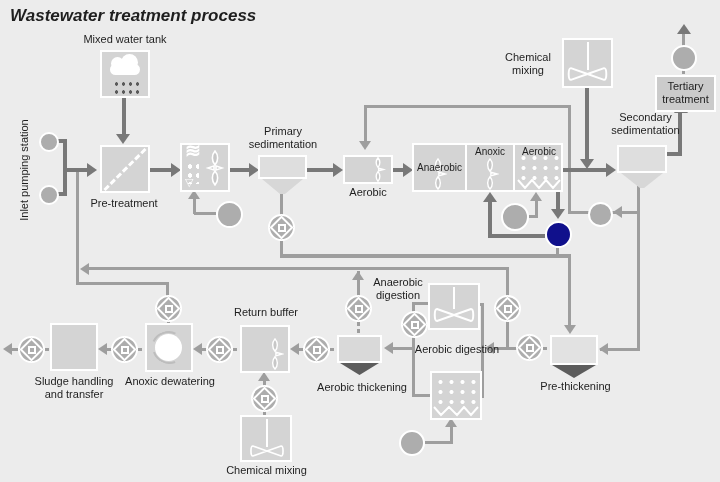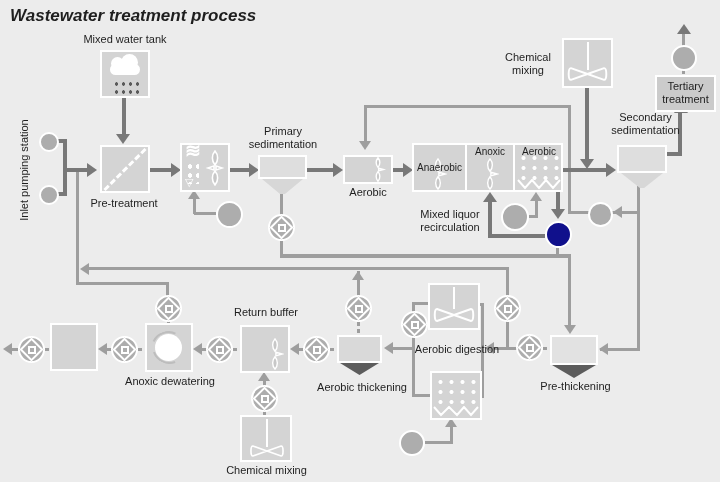--- a/index.html
+++ b/index.html
@@ -311,21 +311,22 @@
   <div class="lbl" style="left:75px;top:33px;width:100px">Mixed water tank</div>
   <div class="vlbl" style="left:-31px;top:164px;width:110px">Inlet pumping station</div>
   <div class="lbl" style="left:74px;top:197px;width:100px">Pre-treatment</div>
   <div class="lbl" style="left:238px;top:125px;width:90px">Primary sedimentation</div>
   <div class="lbl" style="left:343px;top:186px;width:50px">Aerobic</div>
   <div class="lbl" style="left:414px;top:162px;width:51px;font-size:10px">Anaerobic</div>
   <div class="lbl" style="left:467px;top:146px;width:46px;font-size:10px">Anoxic</div>
   <div class="lbl" style="left:515px;top:146px;width:48px;font-size:10px">Aerobic</div>
   <div class="lbl" style="left:496px;top:51px;width:64px">Chemical mixing</div>
   <div class="lbl" style="left:598px;top:111px;width:95px">Secondary sedimentation</div>
-  <div class="lbl" style="left:408px;top:208px;width:84px">Mixed liquor recirculation</div>
   <div class="lbl" style="left:528px;top:380px;width:95px">Pre-thickening</div>
+  <div class="lbl" style="left:352px;top:276px;width:92px">Anaerobic digestion</div>
   <div class="lbl" style="left:411px;top:343px;width:92px">Aerobic digestion</div>
   <div class="lbl" style="left:317px;top:381px;width:90px">Aerobic thickening</div>
   <div class="lbl" style="left:222px;top:306px;width:88px">Return buffer</div>
   <div class="lbl" style="left:124px;top:375px;width:92px">Anoxic dewatering</div>
+  <div class="lbl" style="left:28px;top:375px;width:92px">Sludge handling and transfer</div>
   <div class="lbl" style="left:214px;top:464px;width:105px">Chemical mixing</div>
 
 </div>
 
 </body></html>

